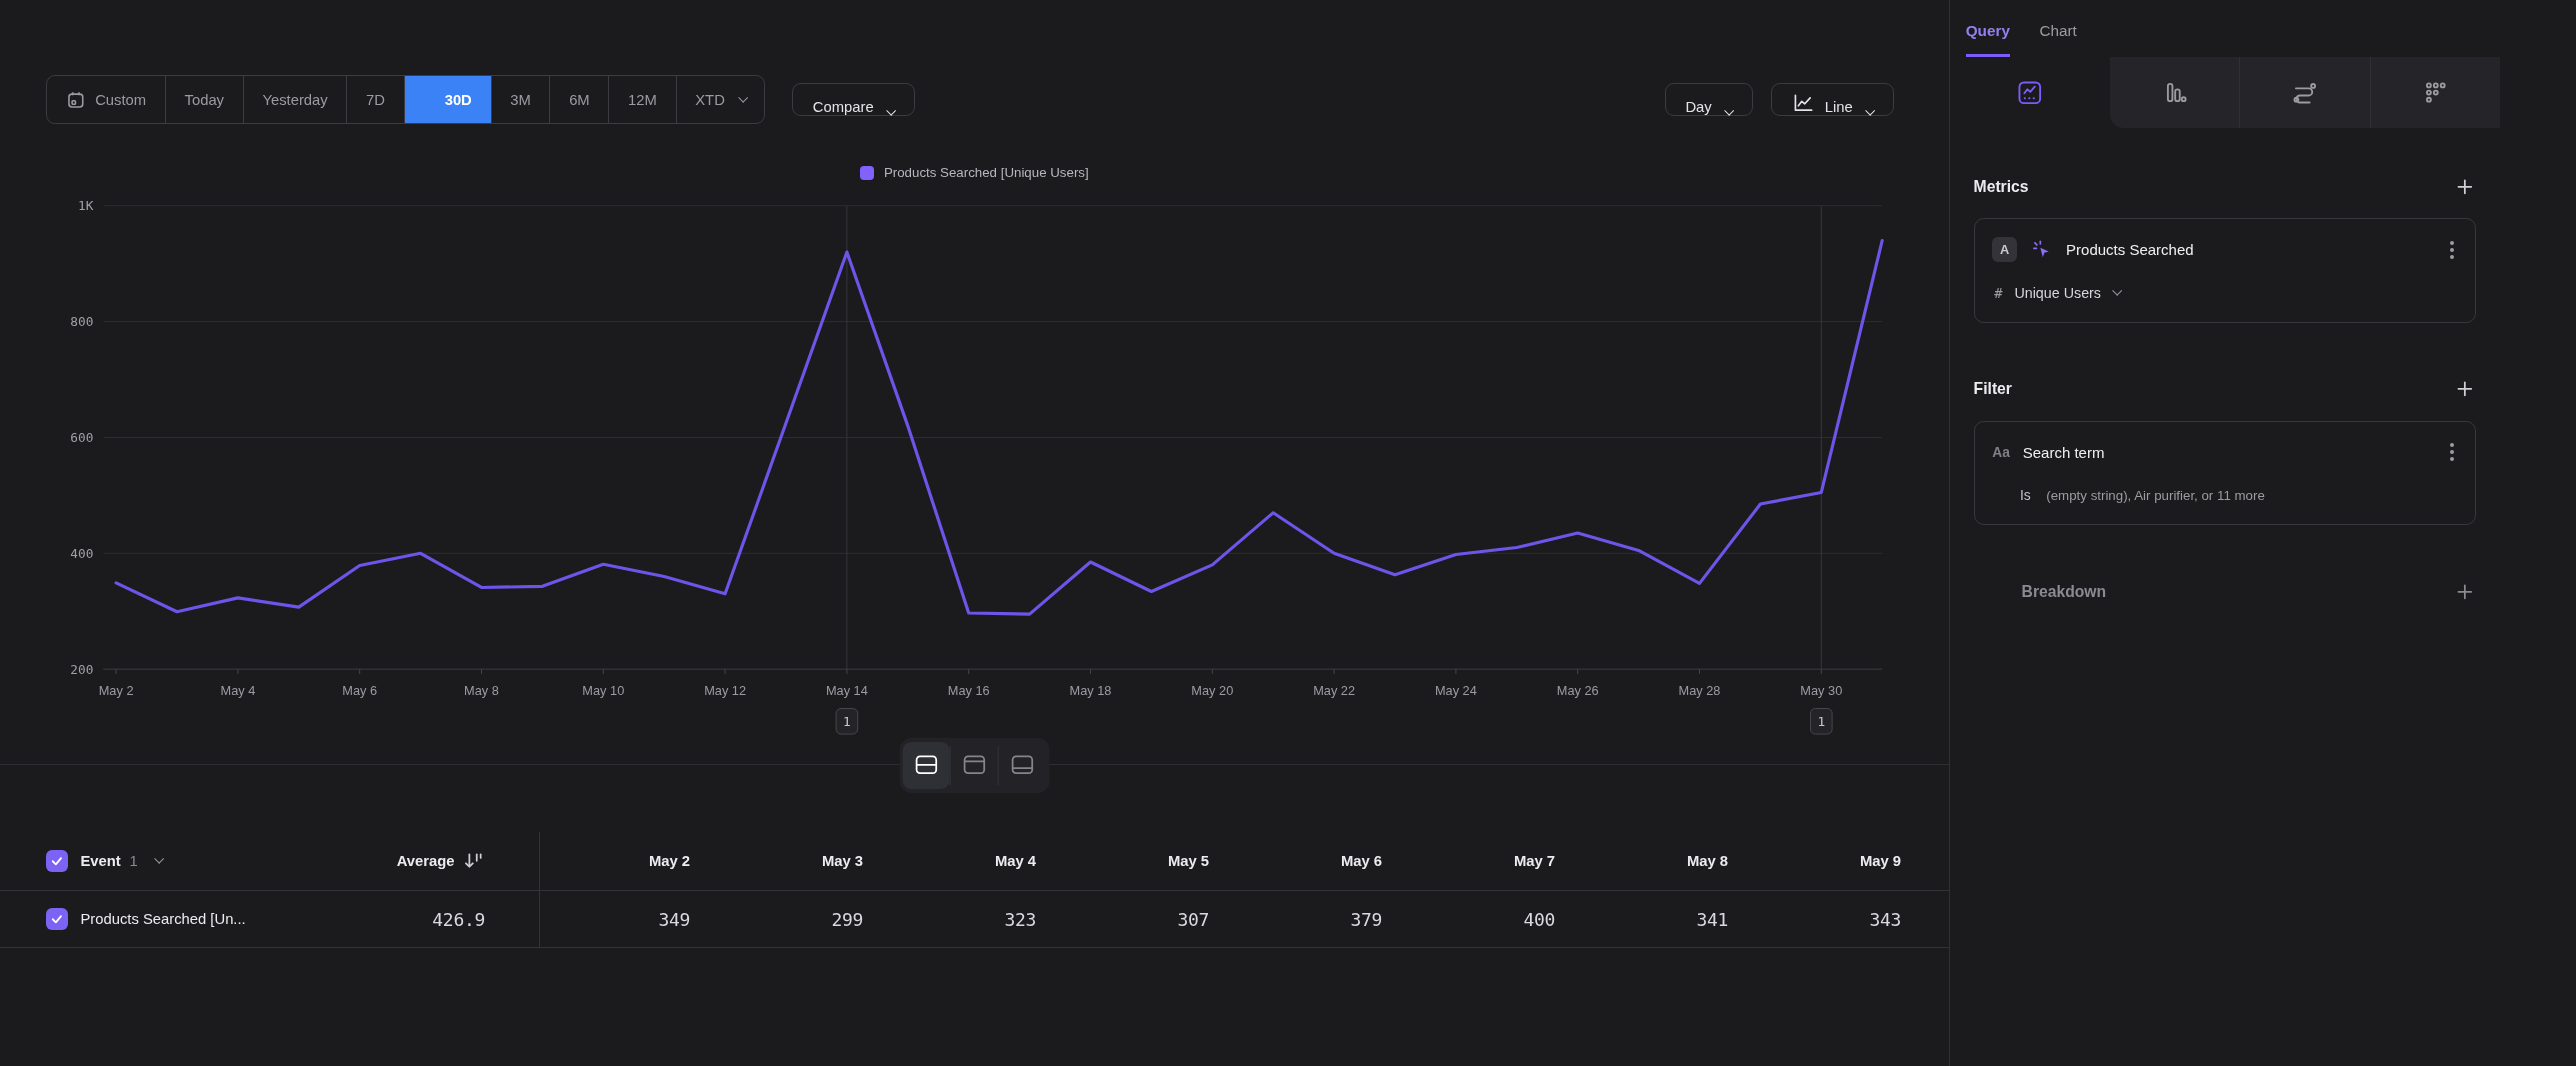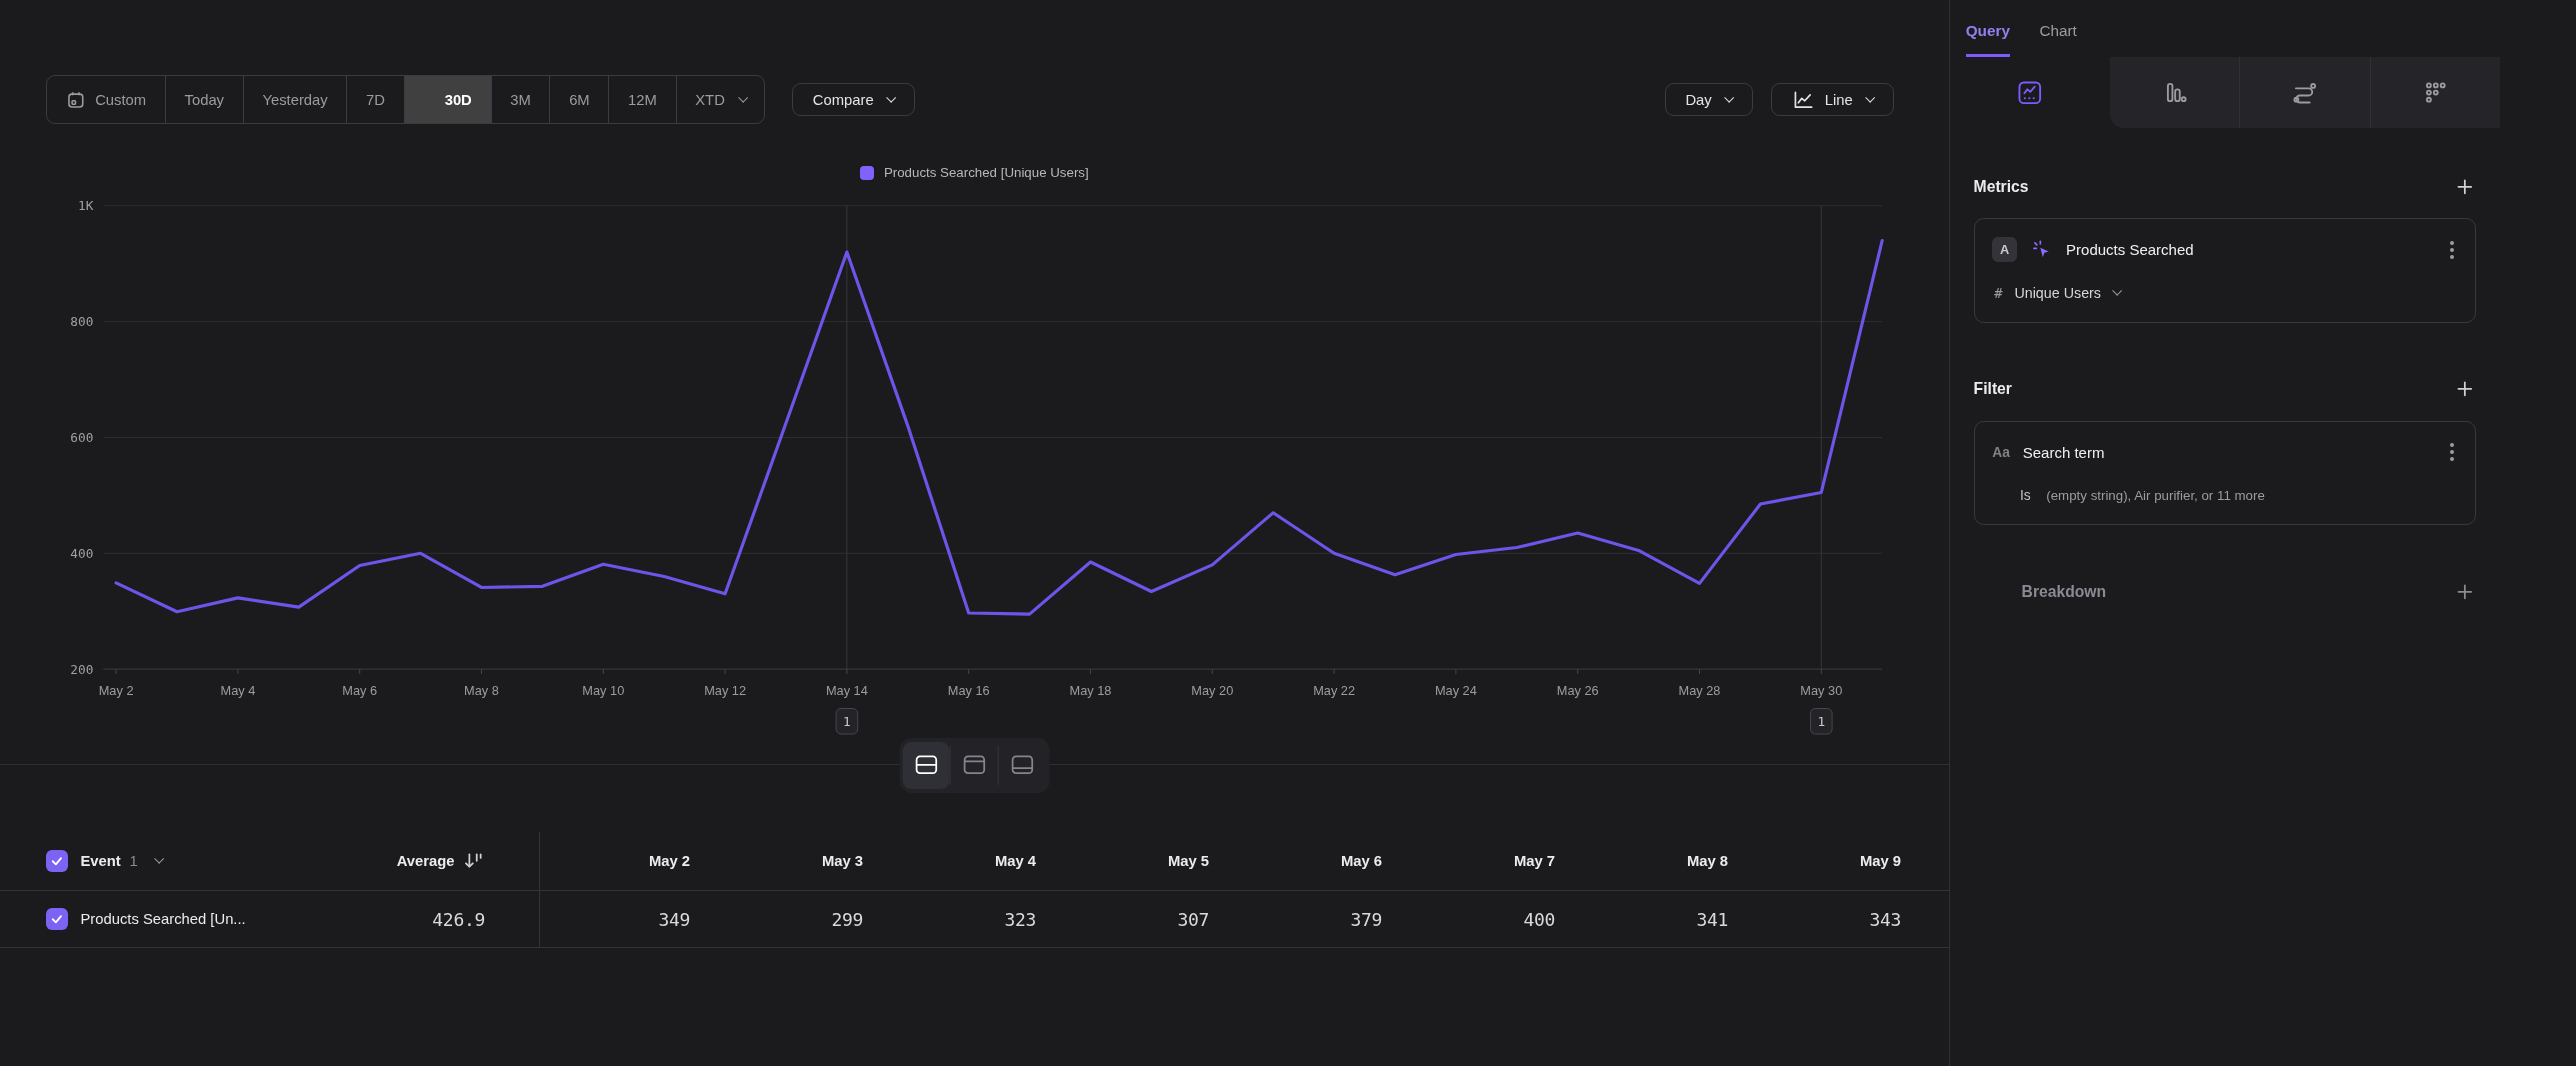--- a/index.html
+++ b/index.html
@@ -19,25 +19,25 @@
   .toolbar { margin-top:75px; padding:0 55px 0 46px; display:flex; align-items:center; justify-content:space-between; }
   .toolbar-left { display:flex; align-items:center; gap:27px; }
   .toolbar-right { display:flex; align-items:center; gap:17.7px; }
   .segmented { display:flex; border:1px solid #3b3b41; border-radius:8.9px; overflow:hidden; height:49px; }
   .segmented button {
     background:transparent; border:none; border-left:1px solid #3b3b41;
     color:#9b9ba1; font:14.8px "Liberation Sans",sans-serif; padding:0 18.7px;
     display:flex; align-items:center; gap:9.8px; cursor:pointer; height:100%;
   }
   .segmented button:first-child { border-left:none; }
-  .segmented button.active { background:#404040; color:#ffffff; font-weight:700;padding-left:40px; }
+  .segmented button.active { background:#3b82f6; color:#ffffff; font-weight:700;padding-left:40px; }
   .btn {
     height:33px; border:1px solid #3b3b41; border-radius:8.9px; background:transparent;
     color:#e4e4e8; font:14.8px "Liberation Sans",sans-serif; padding:0 19.7px;
-    display:flex; align-items:center; gap:9.8px; cursor:pointer;
+    display:flex; align-items:flex-end; gap:9.8px; cursor:pointer;
   }
   .chev { display:inline-block; width:6.9px; height:6.9px; border-right:1.7px solid currentColor; border-bottom:1.7px solid currentColor; transform:rotate(45deg) translateY(-1px); margin-left:3.9px; margin-top:-3px; }
   .icon { display:inline-flex; align-items:center; justify-content:center; }
 
   
   .legend { margin-top:39px; height:19.7px; display:flex; justify-content:center; align-items:center; gap:9.8px; }
   .legend-swatch { width:13.8px; height:13.8px; border-radius:3.9px; background:#8262ff; }
   .legend-label { font-size:13.3px; color:#b6b6bd; }
 
   

